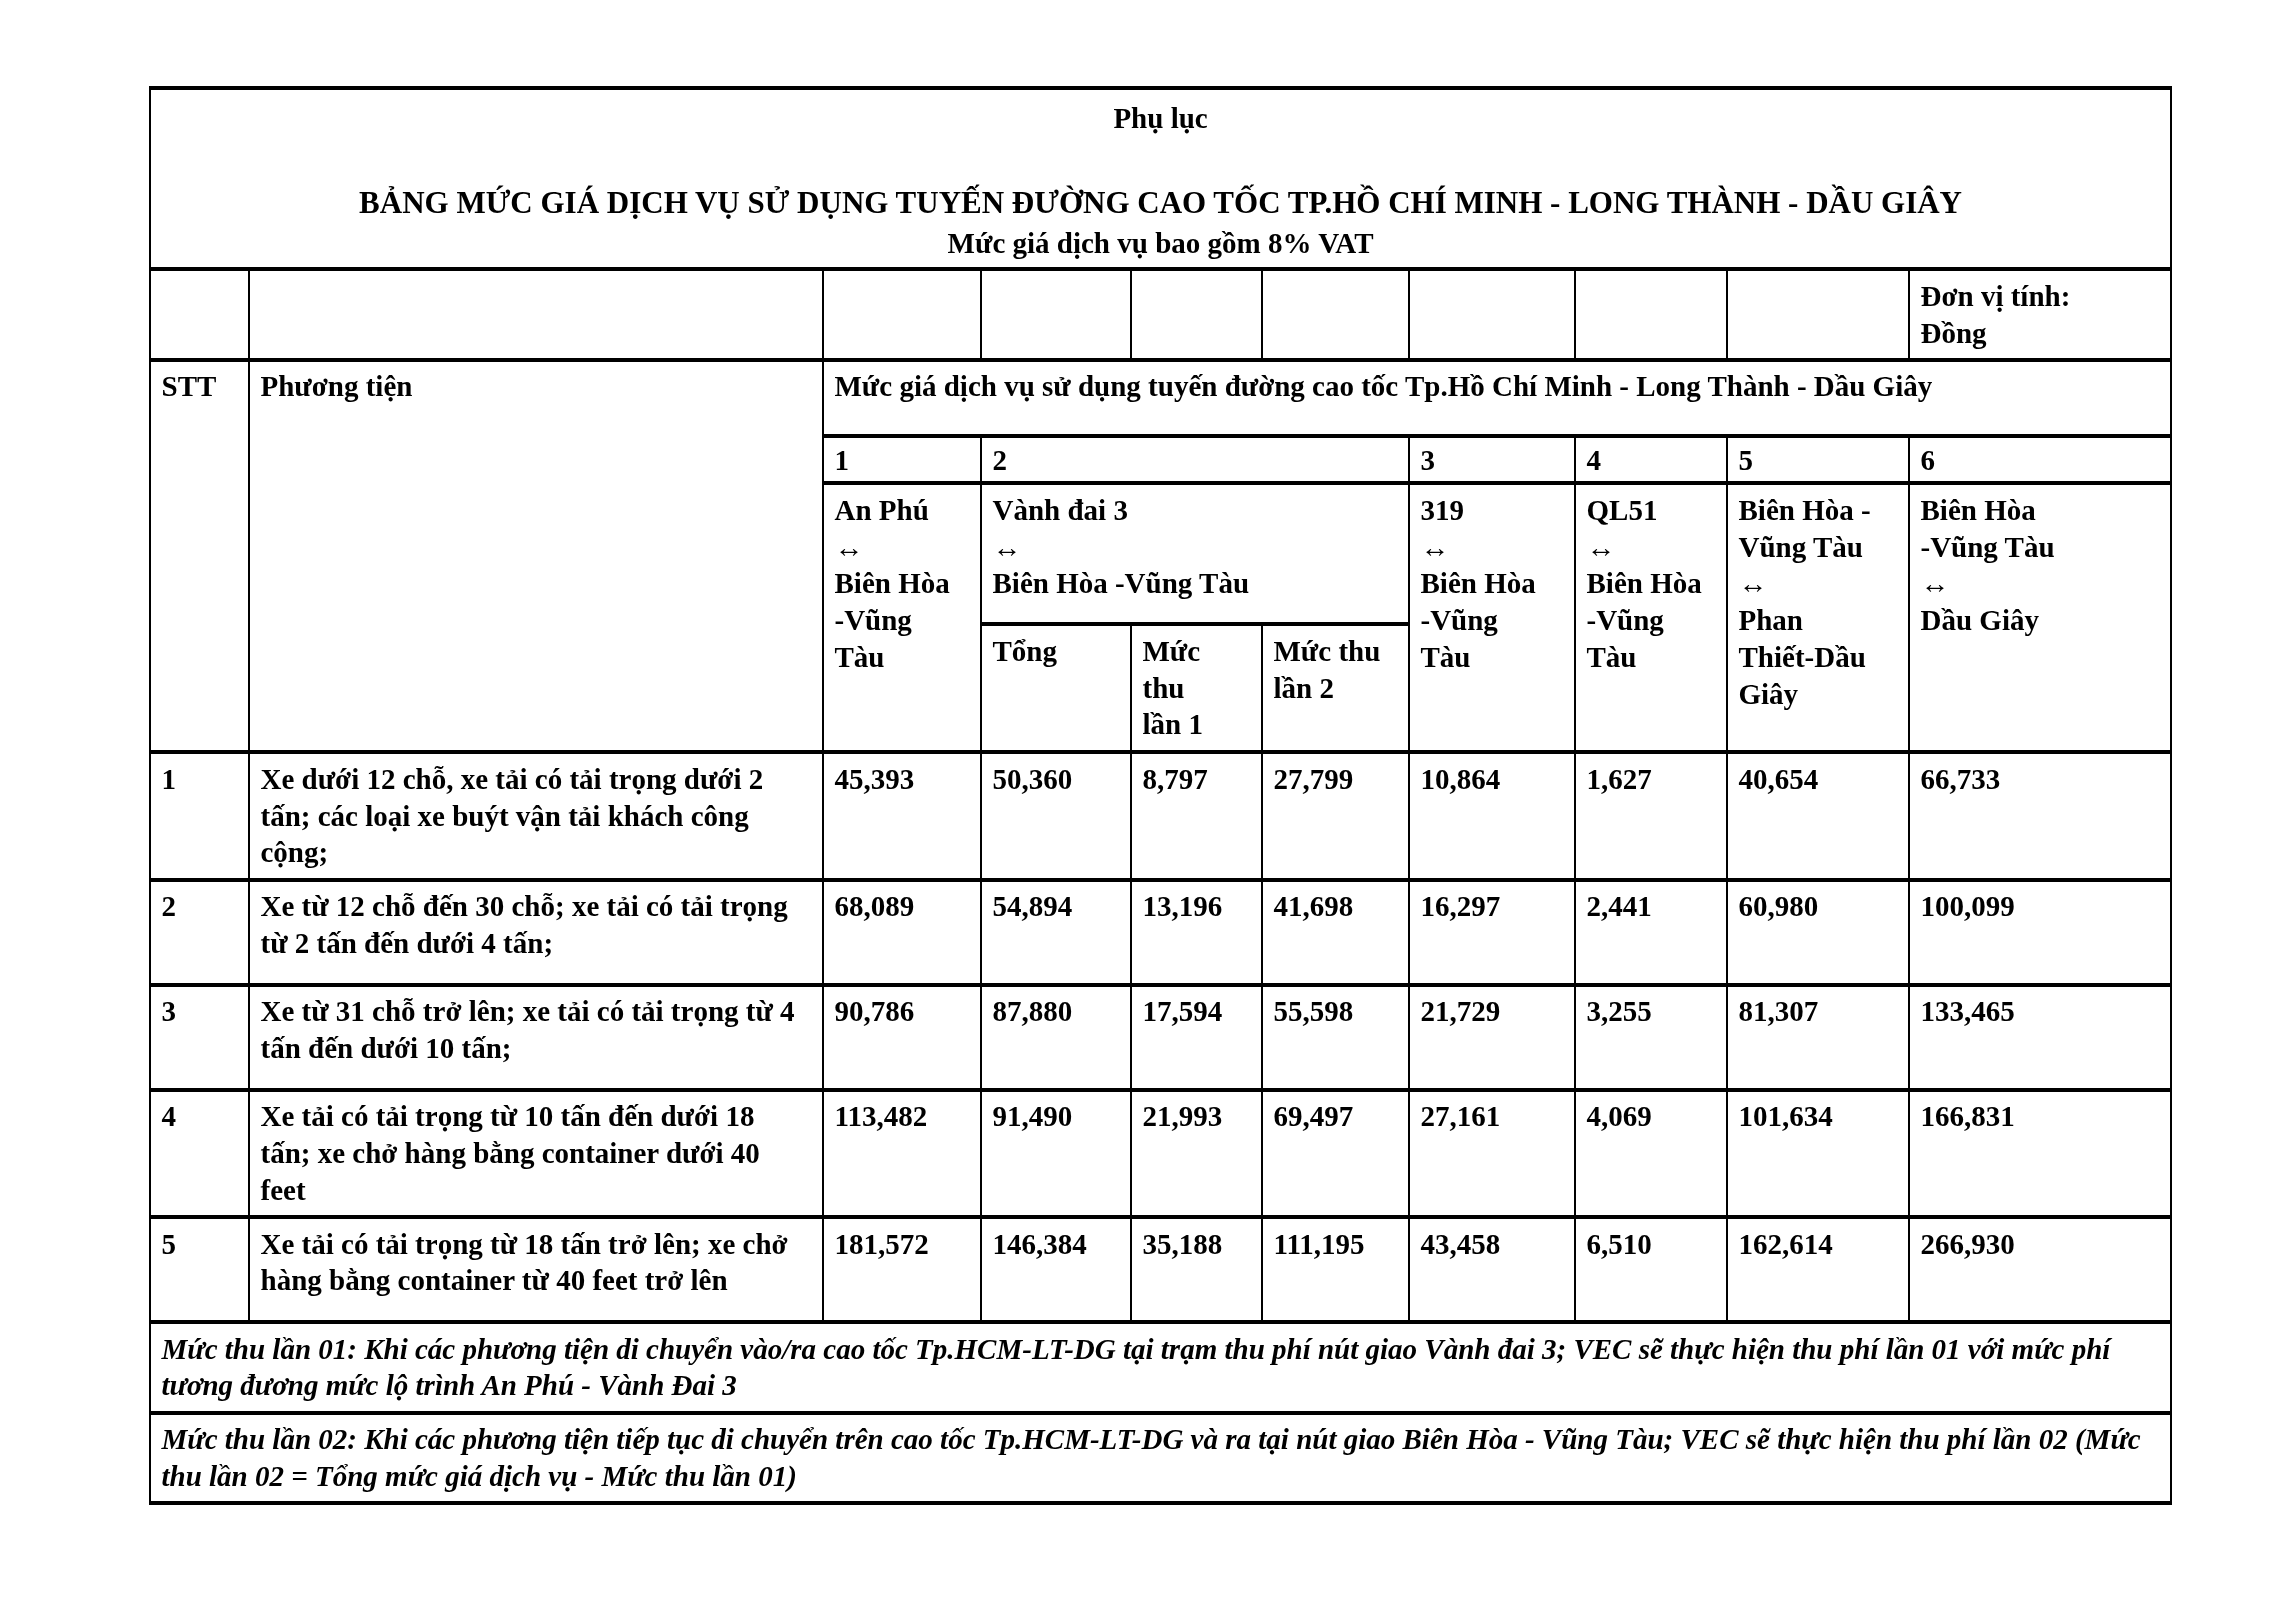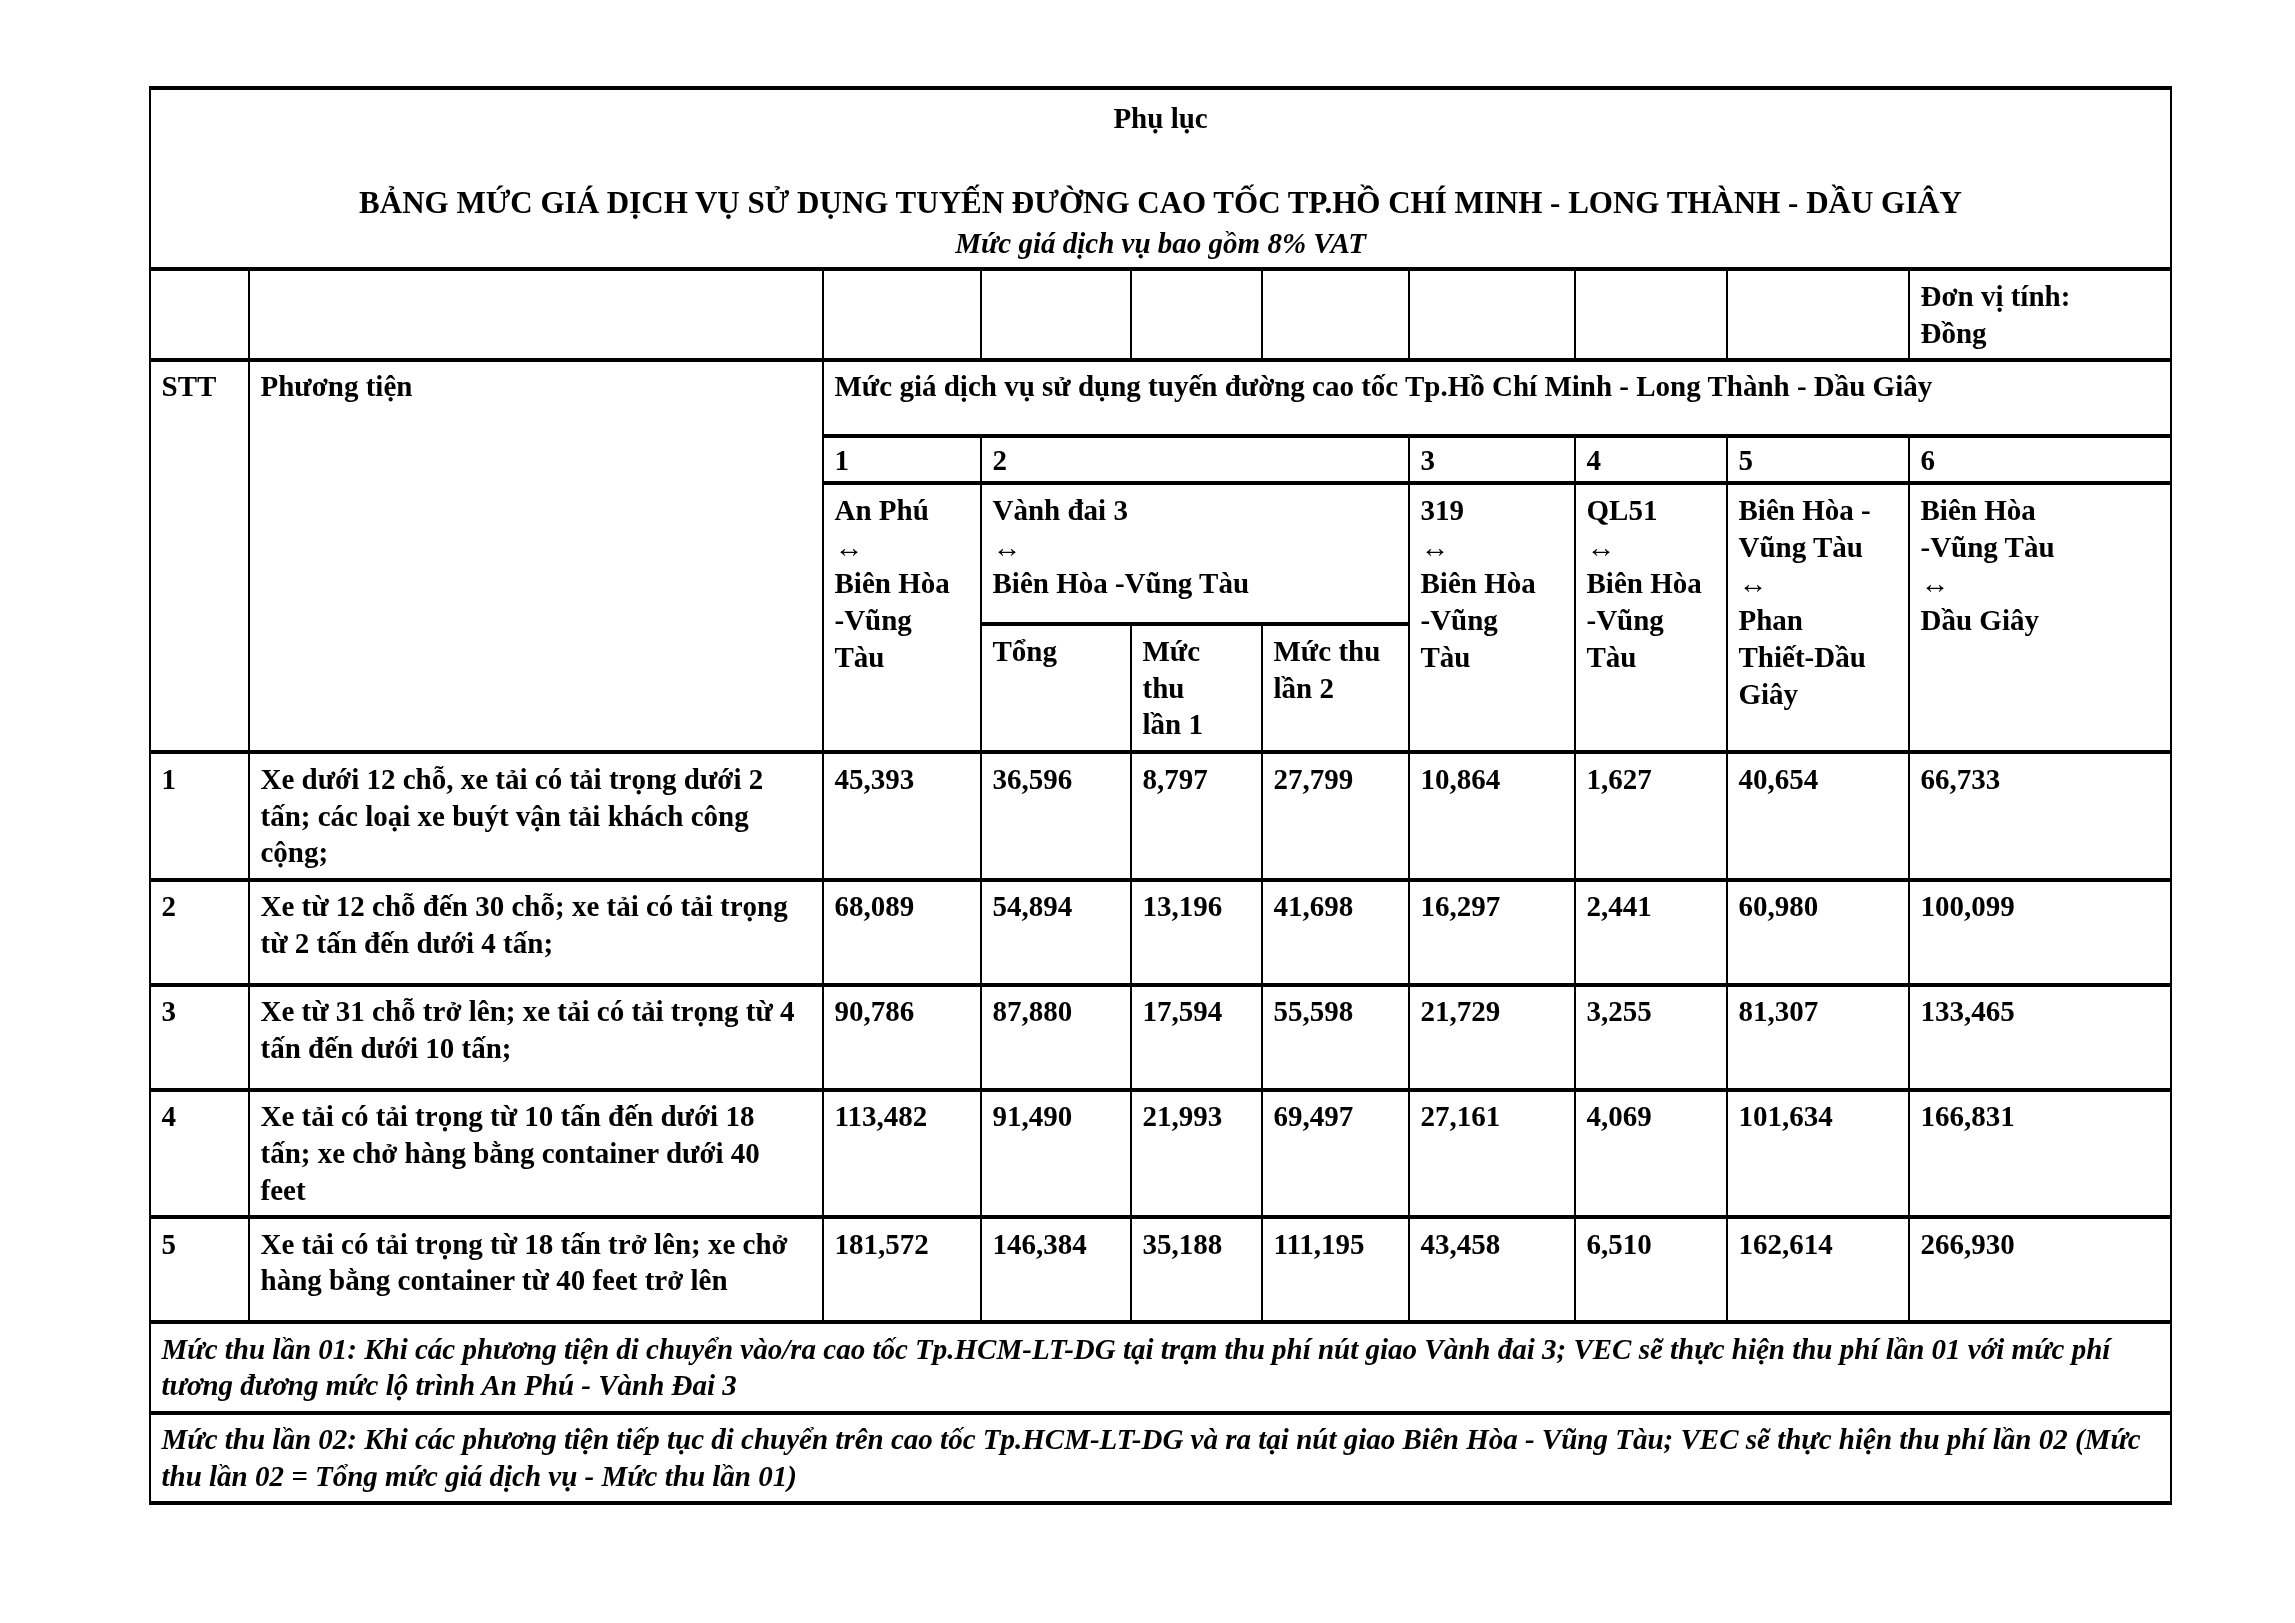--- a/index.html
+++ b/index.html
@@ -22,21 +22,21 @@
     padding:6.5px 10.5px;
     font-size:29px;line-height:1.27;font-weight:bold;
     overflow:hidden;
   }
   
   tr.r-title td{
     text-align:center;padding:9.2px 6.5px 3.9px 6.5px;height:110px;
   }
   .t-appendix{font-size:29px;font-weight:bold;line-height:1.35;}
   .t-main{font-size:31px;font-weight:bold;line-height:1.35;margin-top:44px;}
-  .t-vat{font-size:29px;font-weight:bold;font-style:italic;line-height:1.35;}
+  .t-vat{font-size:29px;font-weight:bold;line-height:1.35;}
   
   tr.r-unit td{height:65px;}
   tr.r-head td{height:59px;}
   tr.r-nums td{height:33px;padding-top:3.9px;padding-bottom:2.6px;}
   tr.r-route td{height:124px;}
   tr.r-sub td{height:111px;}
   tr.r-d1 td{height:101px;}
   tr.r-d2 td{height:88px;}
   tr.r-d3 td{height:88px;}
   tr.r-d4 td{height:101px;}
@@ -141,21 +141,21 @@
 thu
 lần 1</td>
       <td class="pre">Mức thu
 lần 2</td>
     </tr>
 
     <tr class="r-d1">
       <td>1</td>
       <td>Xe dưới 12 chỗ, xe tải có tải trọng dưới 2 tấn; các loại xe buýt vận tải khách công cộng;</td>
       <td class="num">45,393</td>
-      <td class="num">36,596</td>
+      <td class="num">50,360</td>
       <td class="num">8,797</td>
       <td class="num">27,799</td>
       <td class="num">10,864</td>
       <td class="num">1,627</td>
       <td class="num">40,654</td>
       <td class="num">66,733</td>
     </tr>
 
     <tr class="r-d2">
       <td>2</td>

